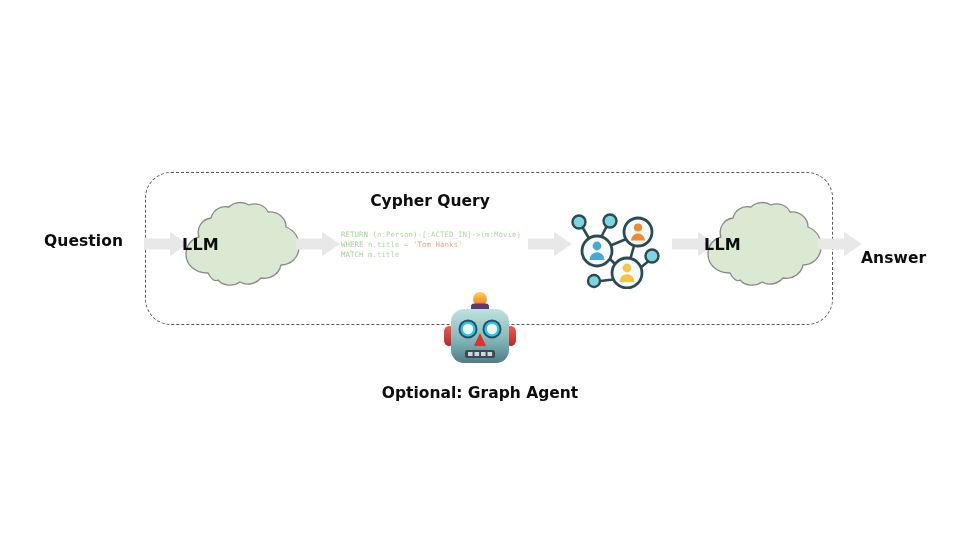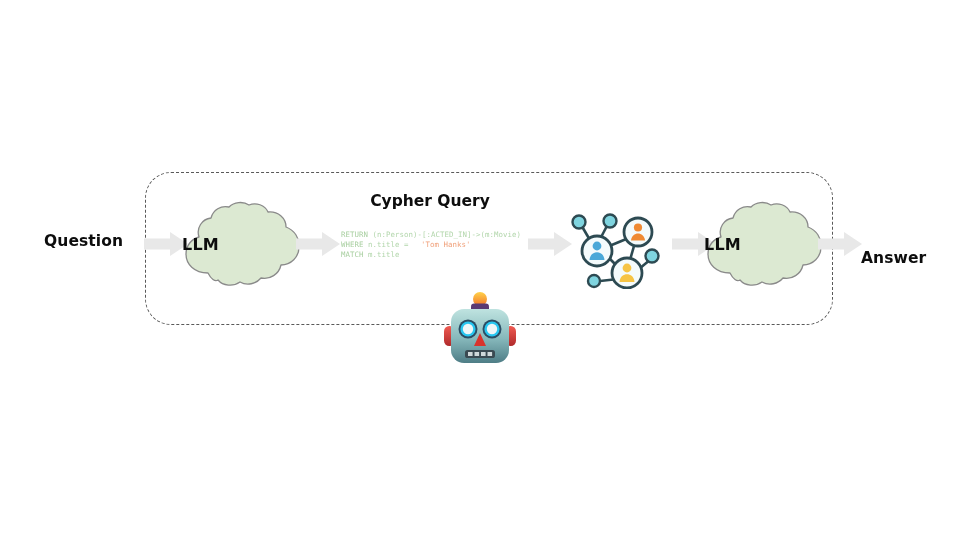--- a/index.html
+++ b/index.html
@@ -109,21 +109,21 @@
     left: 341px;
     top: 230px;
     font-family: "DejaVu Sans Mono", "Liberation Mono", monospace;
     font-size: 7.4px;
     line-height: 10.2px;
     white-space: pre;
     letter-spacing: 0.05px;
   }
   .tok-kw  { color: #a8cfa0; }
   .tok-id  { color: #b2d6ab; }
-  .tok-str { color: #f0a07a; margin-left: 8px; }
+  .tok-str { color: #f0a07a; }
 
   
   .graph-icon {
     position: absolute;
     left: 566px;
     top: 211px;
     width: 96px;
     height: 78px;
   }
 
@@ -275,14 +275,15 @@
       <polygon points="39,42 45,55 33,55" fill="#d9332c"></polygon>
 
       <rect x="24" y="59" width="30" height="8" rx="2.6" fill="#3a4a52"></rect>
       <rect x="27" y="61" width="4.6" height="4" fill="#cfd8da"></rect>
       <rect x="33.5" y="61" width="4.6" height="4" fill="#cfd8da"></rect>
       <rect x="40" y="61" width="4.6" height="4" fill="#cfd8da"></rect>
       <rect x="46.5" y="61" width="4.6" height="4" fill="#cfd8da"></rect>
     </svg>
   </div>
 
+  <div class="caption">Optional: Graph Agent</div>
 
 </div>
 
 </body></html>

